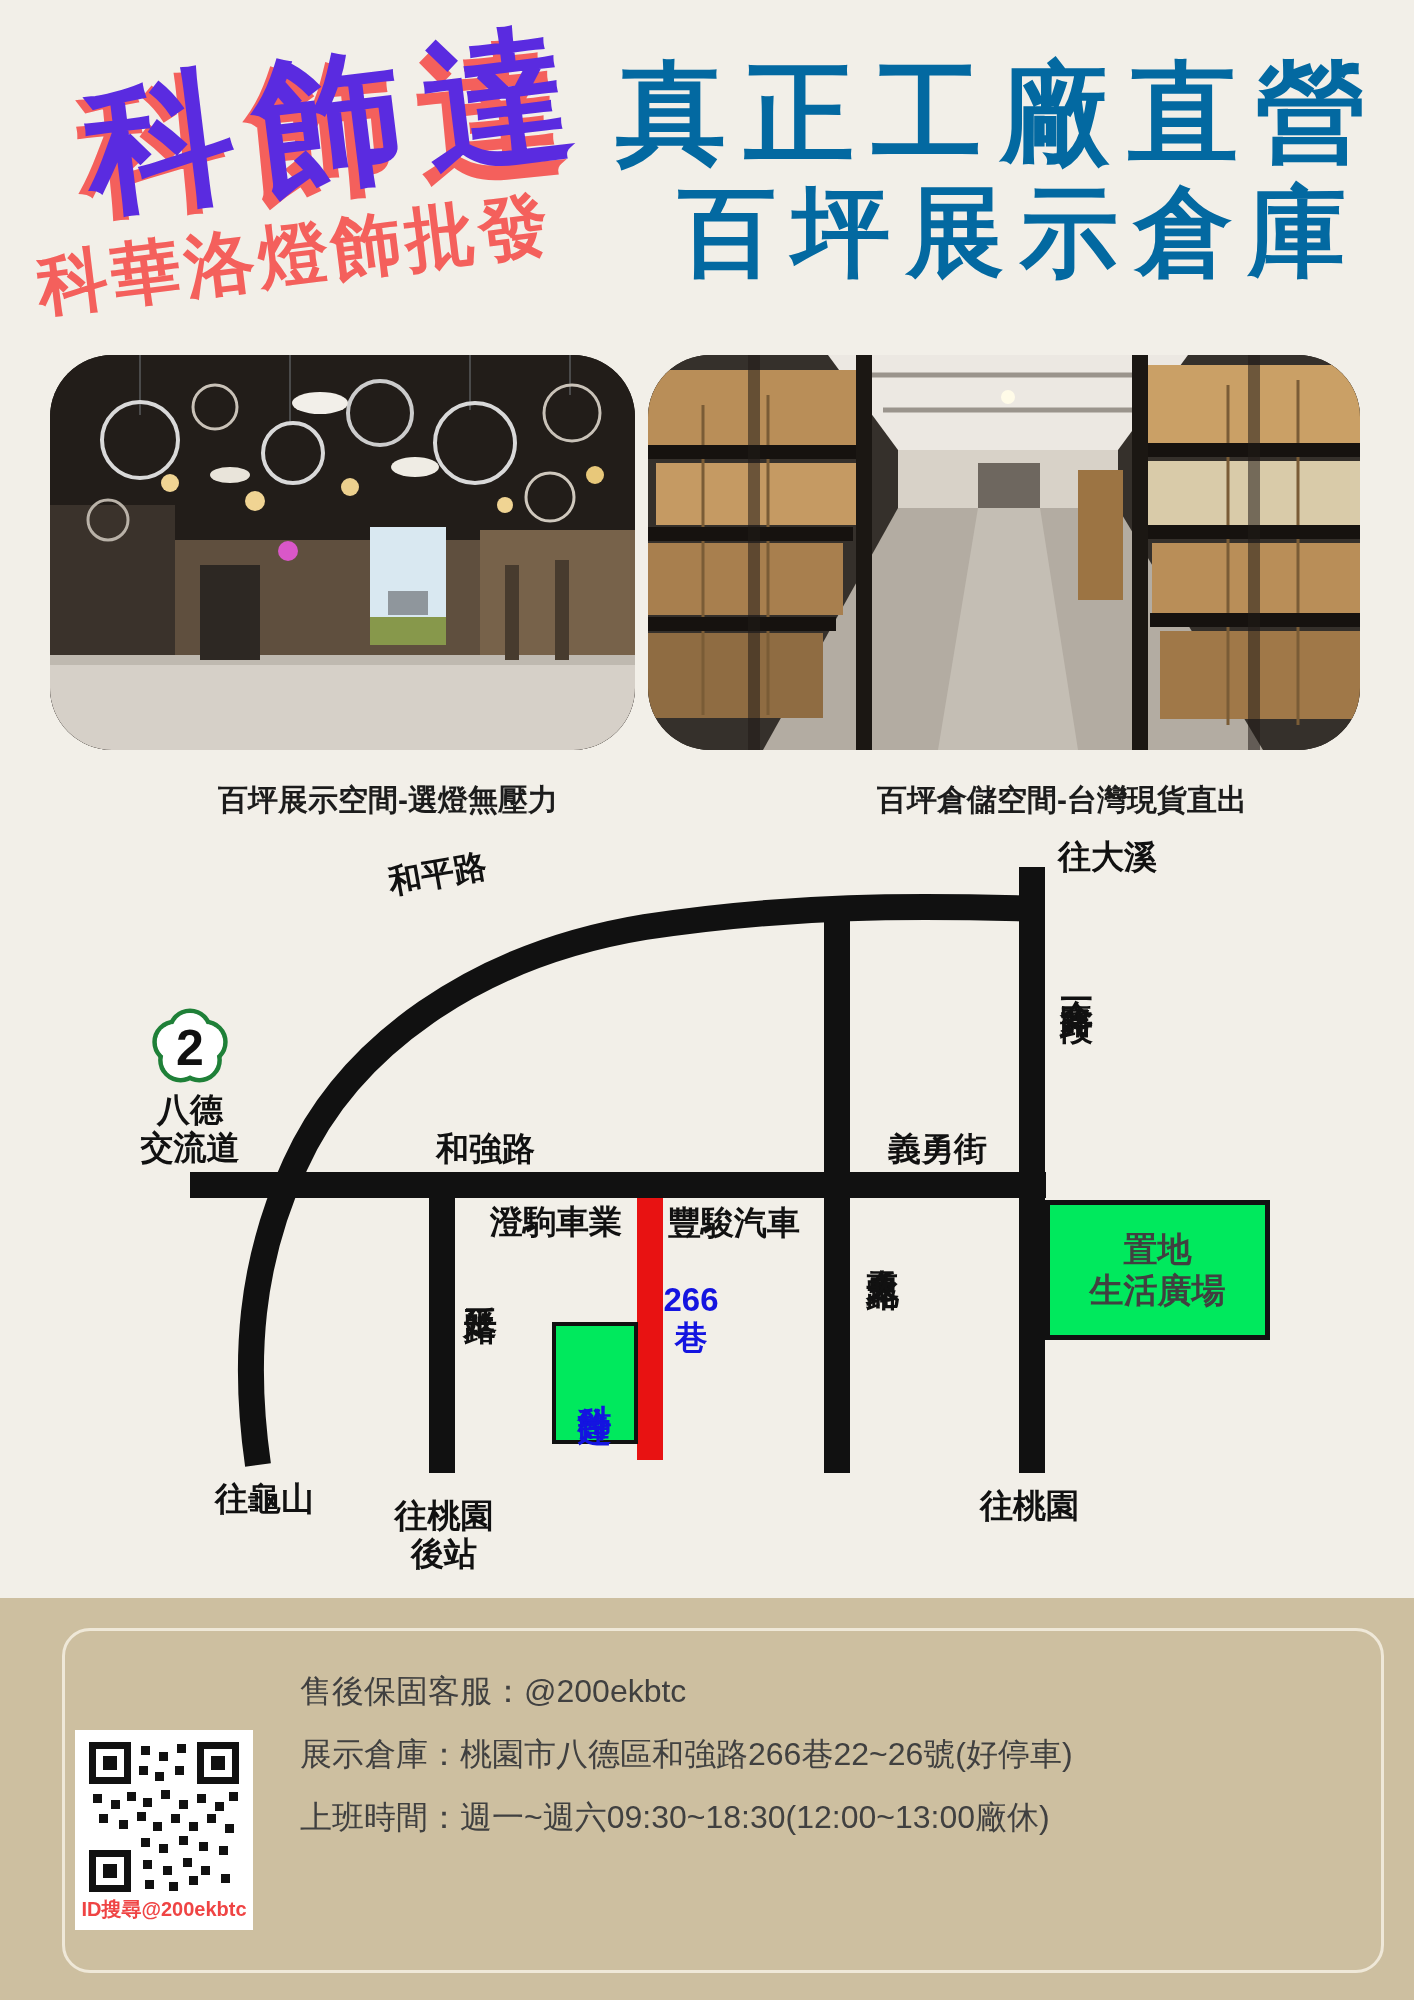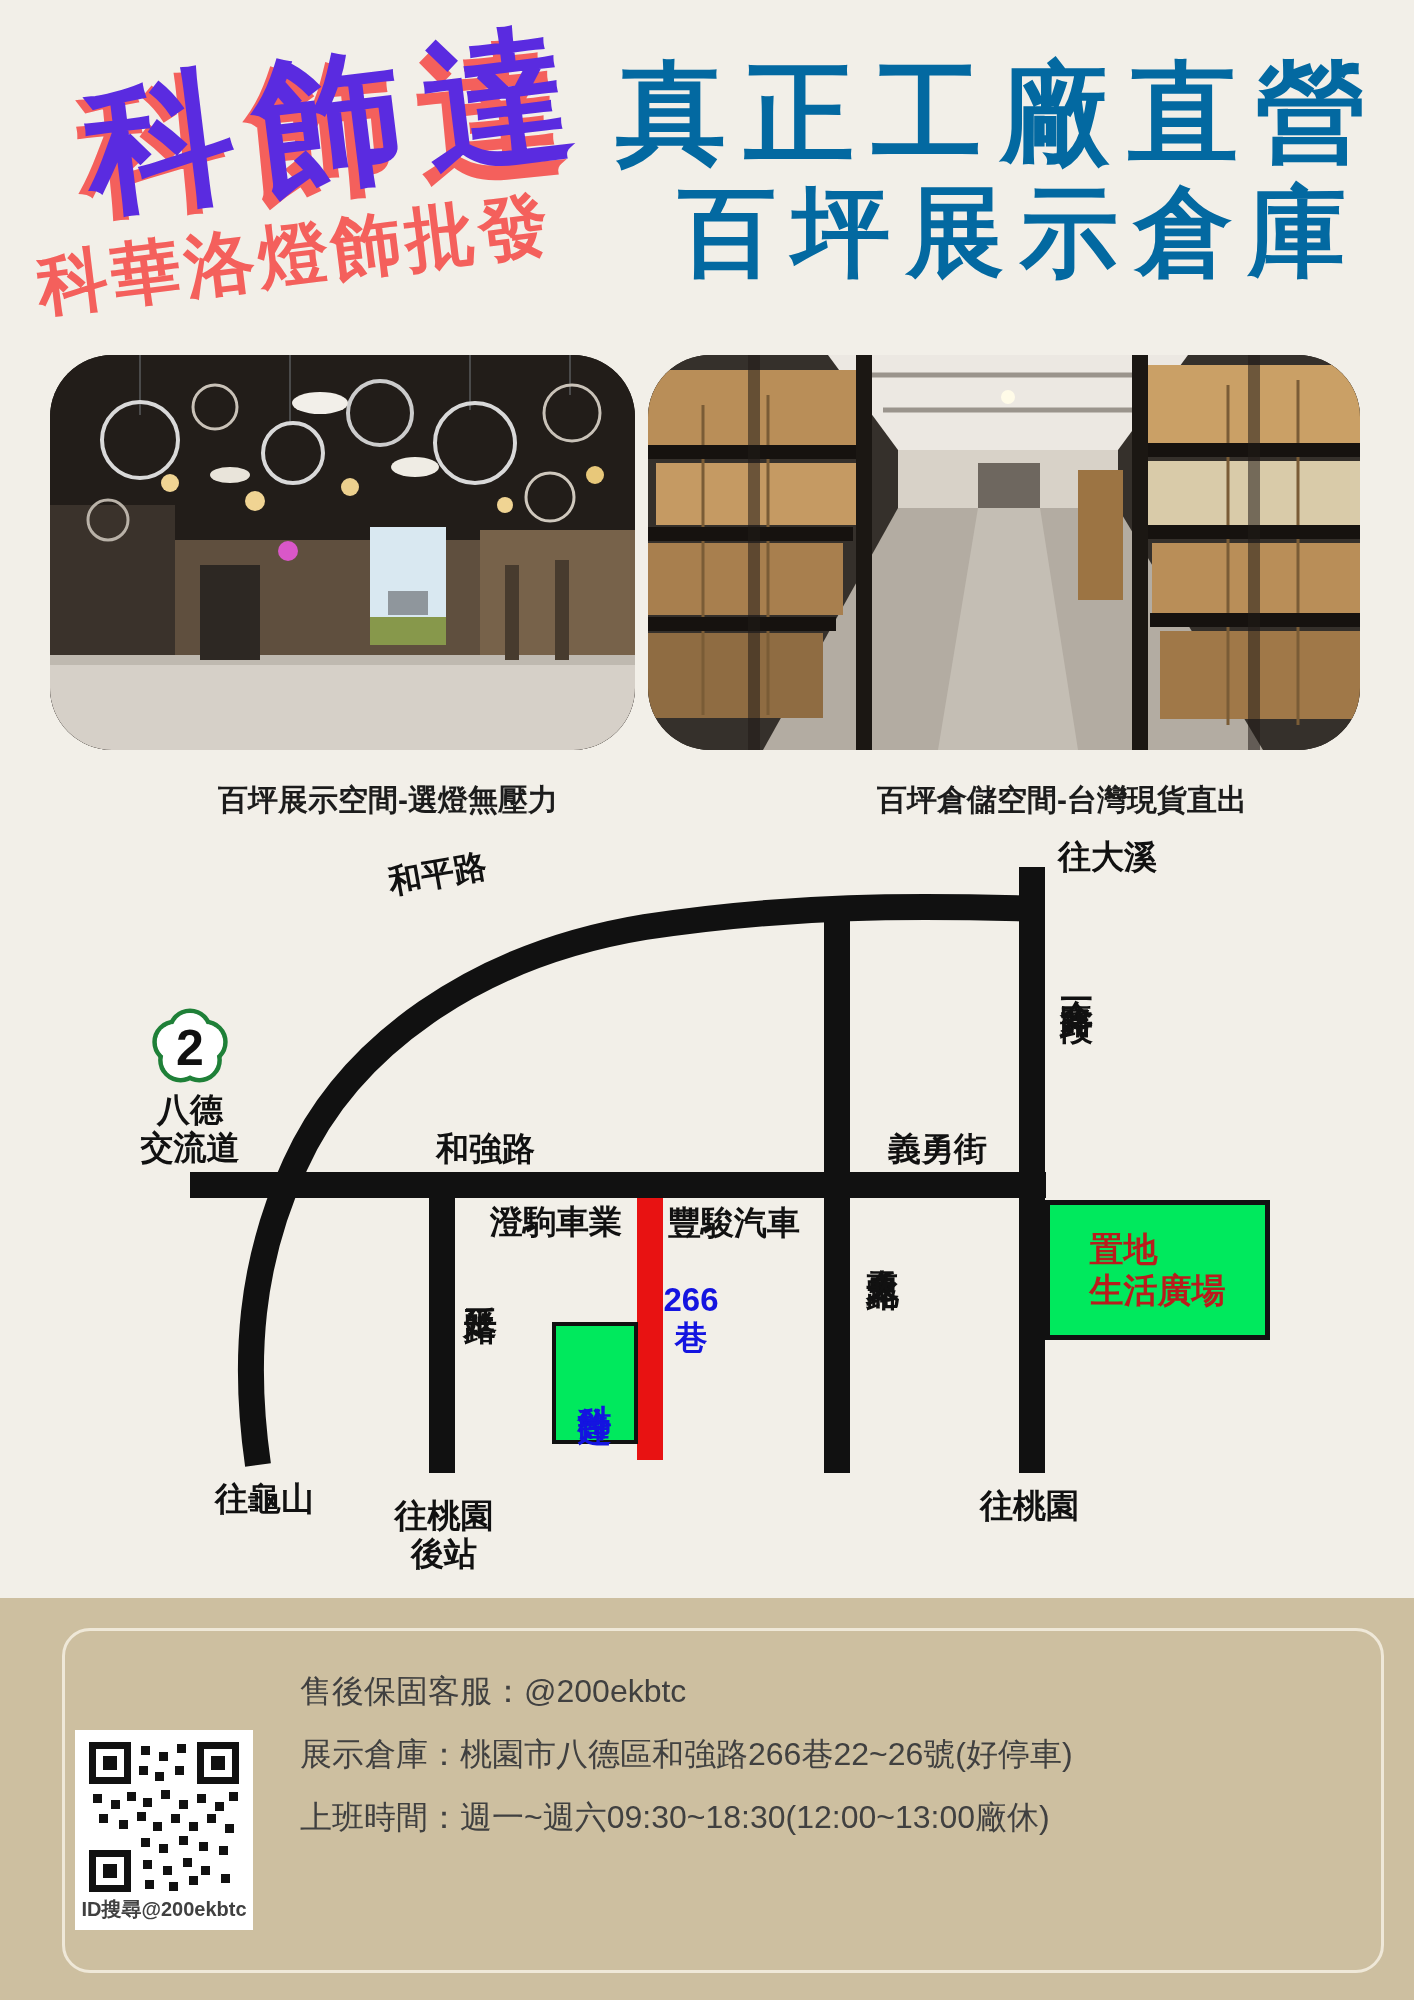--- a/index.html
+++ b/index.html
@@ -33,28 +33,28 @@
   .mlabel{
     font-size:33px;font-weight:700;color:#111;line-height:1.14;
     white-space:pre-line;text-align:center;
   }
   .vert{writing-mode:vertical-rl;text-orientation:upright;letter-spacing:3px;}
   .lane{color:#1414E0;font-weight:800;margin-top:24px;}
   .gbox{
     background:#00E95D;border:4px solid #111;
     display:flex;align-items:center;justify-content:center;box-sizing:border-box;
   }
-  .plaza-text{color:#b91c1c;font-weight:800;font-size:34px;line-height:1.2;white-space:pre-line;}
+  .plaza-text{color:#404040;font-weight:800;font-size:34px;line-height:1.2;white-space:pre-line;text-align:center;}
   .store-text{color:#1414E0;font-weight:800;font-size:34px;writing-mode:vertical-rl;text-orientation:upright;letter-spacing:4px;}
   
   .footer-band{background:#CDBFA0;}
   .footer-frame{border:3px solid #EFE8D8;border-radius:28px;box-sizing:border-box;}
   .contact-line{font-size:32px;font-weight:400;color:#404040;line-height:63px;white-space:nowrap;}
   .qr-box{background:#ffffff;display:flex;flex-direction:column;align-items:center;padding-top:12px;box-sizing:border-box;}
-  .qr-label{font-size:20px;font-weight:800;color:#404040;margin-top:4px;white-space:nowrap;}
+  .qr-label{font-size:20px;font-weight:800;color:#ef4444;margin-top:4px;white-space:nowrap;}
 </style>
 </head>
 <body>
 
 <div class="abs" style="left:0;top:0;width:1414px;height:350px;">
   <div class="abs brand back" style="left:80px;top:22px;width:520px;">科飾達</div>
   <div class="abs brand front" style="left:80px;top:22px;width:520px;">科飾達</div>
   <div class="abs subbrand" style="left:38px;top:240px;">科華洛燈飾批發</div>
   <div class="abs headline l1" style="left:600px;top:40px;width:800px;">真正工廠直營</div>
   <div class="abs headline l2" style="left:650px;top:168px;width:740px;">百坪展示倉庫</div>

